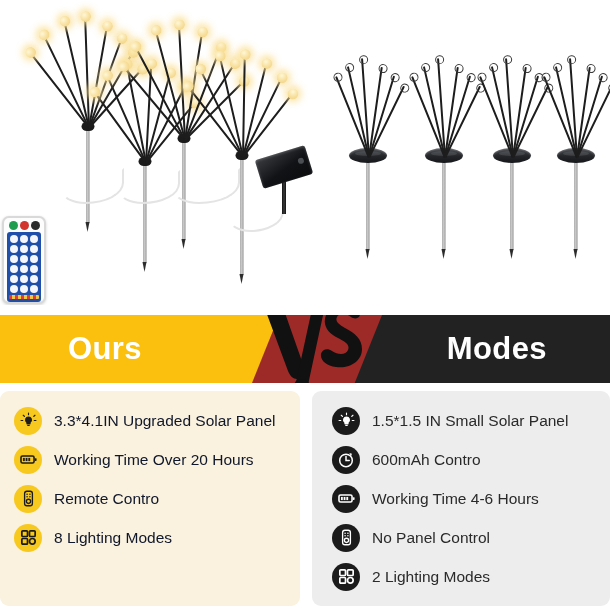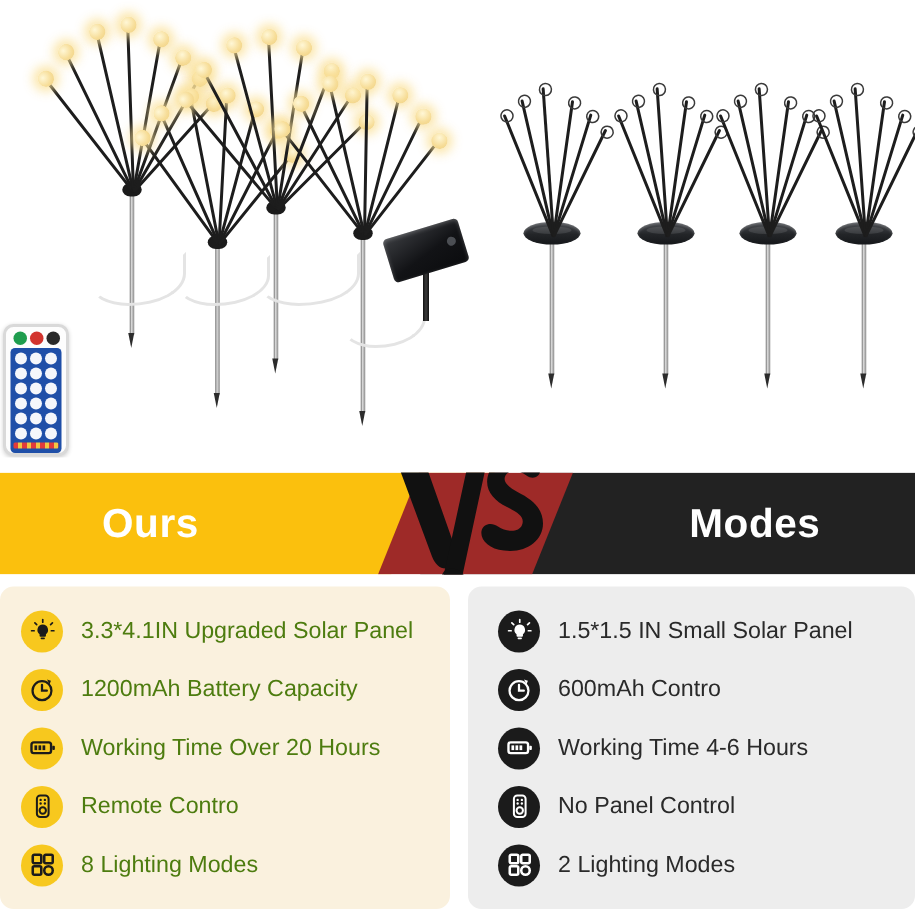--- a/index.html
+++ b/index.html
@@ -61,21 +61,21 @@
 
   
   .banner{position:absolute;left:0;top:315px;width:610px;height:68px;overflow:hidden;}
   .b-yellow{position:absolute;left:0;top:0;width:330px;height:68px;background:#FBC00D;
         clip-path:polygon(0 0,100% 0,79% 100%,0 100%);}
   .b-black{position:absolute;right:0;top:0;width:330px;height:68px;background:#222222;
         clip-path:polygon(21% 0,100% 0,100% 100%,0 100%);}
   .b-red{position:absolute;left:252px;top:0;width:130px;height:68px;background:#9e2a28;
         clip-path:polygon(21% 0,100% 0,79% 100%,0 100%);}
   .b-lbl{position:absolute;top:0;height:68px;line-height:68px;color:#ffffff;
-        font-size:27px;font-weight:bold;letter-spacing:.4px;}
+        font-size:31px;font-weight:bold;letter-spacing:.4px;}
   .b-lbl.l{left:68px;}
   .b-lbl.r{right:63px;}
   .vs{position:absolute;left:252px;top:-22px;width:128px;height:112px;}
   .vs svg{width:100%;height:100%;display:block;}
 
   
   .panes{position:absolute;left:0;top:391px;width:610px;height:219px;}
   .pane{position:absolute;top:0;height:215px;border-radius:9px;box-sizing:border-box;
         padding:10px 0 0 0;}
   .pane.ours{left:0;width:300px;background:#FAF1DE;}
@@ -84,21 +84,21 @@
   .row{display:flex;align-items:center;height:39px;margin-bottom:0;}
   .pane.ours .row{padding-left:14px;}
   .pane.others .row{padding-left:20px;}
   .ic{width:28px;height:28px;border-radius:50%;flex:0 0 28px;position:relative;
       display:flex;align-items:center;justify-content:center;}
   .pane.ours .ic{background:#F7C81E;}
   .pane.others .ic{background:#1b1b1b;}
   .ic svg{display:block;}
   .pane.ours .ic svg{fill:#1b1b1b;stroke:#1b1b1b;}
   .pane.others .ic svg{fill:#ffffff;stroke:#ffffff;}
-  .rtxt{font-size:15.5px;color:#4d7c0f;margin-left:12px;white-space:nowrap;}
+  .rtxt{font-size:15.5px;color:#0f172a;margin-left:12px;white-space:nowrap;}
   .pane.others .rtxt{color:#2a2a2a;}
 </style>
 </head>
 <body>
 
 <div class="page">
 
   <div class="photo">
 
     <div class="stake" style="left:48px;top:8px;width:80px;height:215px;">
@@ -385,30 +385,20 @@
                 <path d="M12 1.5v2.4M4.6 4.6l1.7 1.7M1.5 12h2.4M19.4 6.3l1.7-1.7M20.1 12h2.4"></path>
               </g>
               <path d="M12 6.2a5 5 0 00-3 9v1.4a1 1 0 001 1h4a1 1 0 001-1V15.2a5 5 0 00-3-9z" stroke-width="0"></path>
               <rect x="10" y="18.4" width="4" height="1.5" rx=".7" stroke-width="0"></rect>
             </svg>
         </span>
         <span class="rtxt">3.3*4.1IN Upgraded Solar Panel</span>
       </div>
       <div class="row">
         <span class="ic">
-          <svg width="18" height="18" viewBox="0 0 24 24">
-              <circle cx="12" cy="12.6" r="8.4" fill="none" stroke-width="2"></circle>
-              <path d="M12 7.4v5.2h4.3" fill="none" stroke-width="2" stroke-linecap="round"></path>
-              <path d="M16.5 2.6l3.4 1.2-1.2 3.4z" stroke-width="0"></path>
-            </svg>
-        </span>
-        <span class="rtxt">1200mAh Battery Capacity</span>
-      </div>
-      <div class="row">
-        <span class="ic">
           <svg width="19" height="19" viewBox="0 0 24 24">
               <rect x="2.5" y="7.5" width="16.5" height="9" rx="2" fill="none" stroke-width="2"></rect>
               <rect x="20" y="10.4" width="2.2" height="3.4" rx=".8" stroke-width="0"></rect>
               <rect x="5" y="10" width="2.3" height="4" stroke-width="0"></rect>
               <rect x="8.4" y="10" width="2.3" height="4" stroke-width="0"></rect>
               <rect x="11.8" y="10" width="2.3" height="4" stroke-width="0"></rect>
             </svg>
         </span>
         <span class="rtxt">Working Time Over 20 Hours</span>
       </div>

